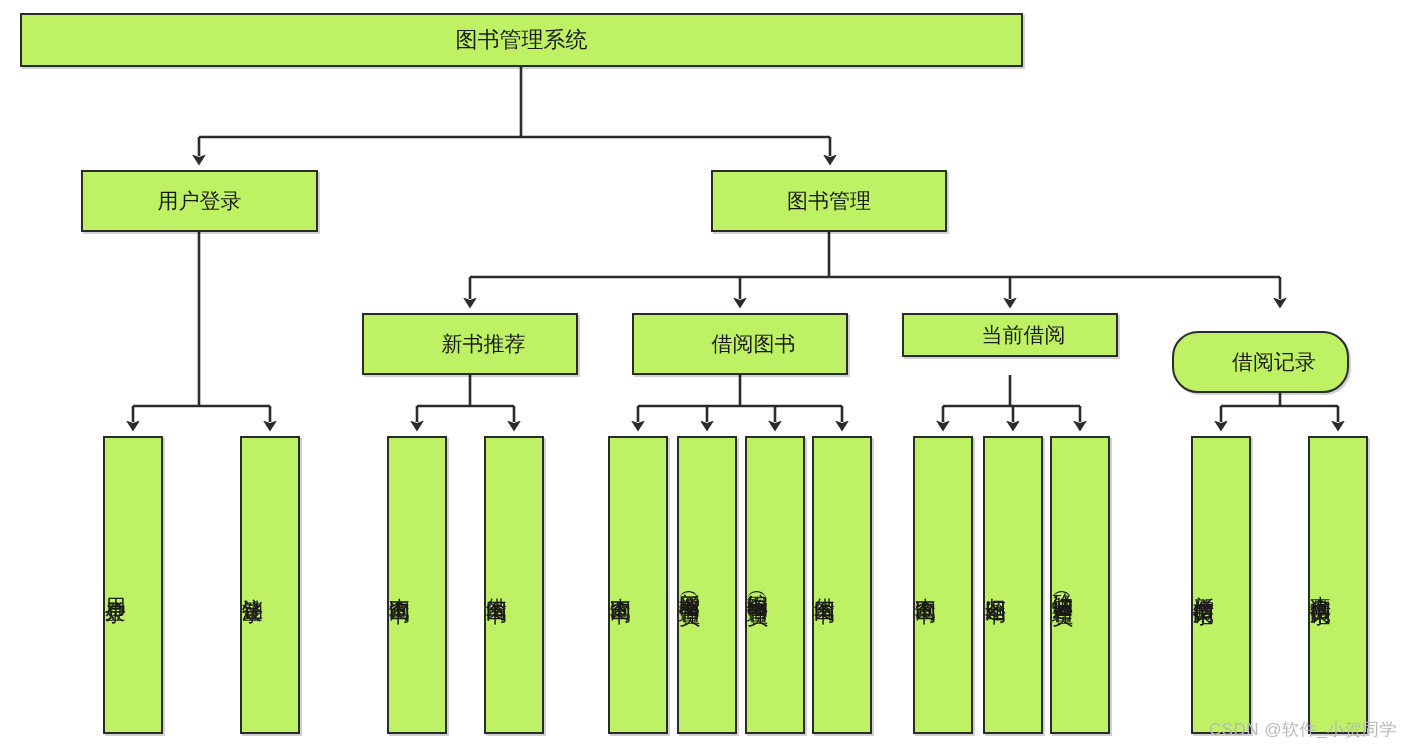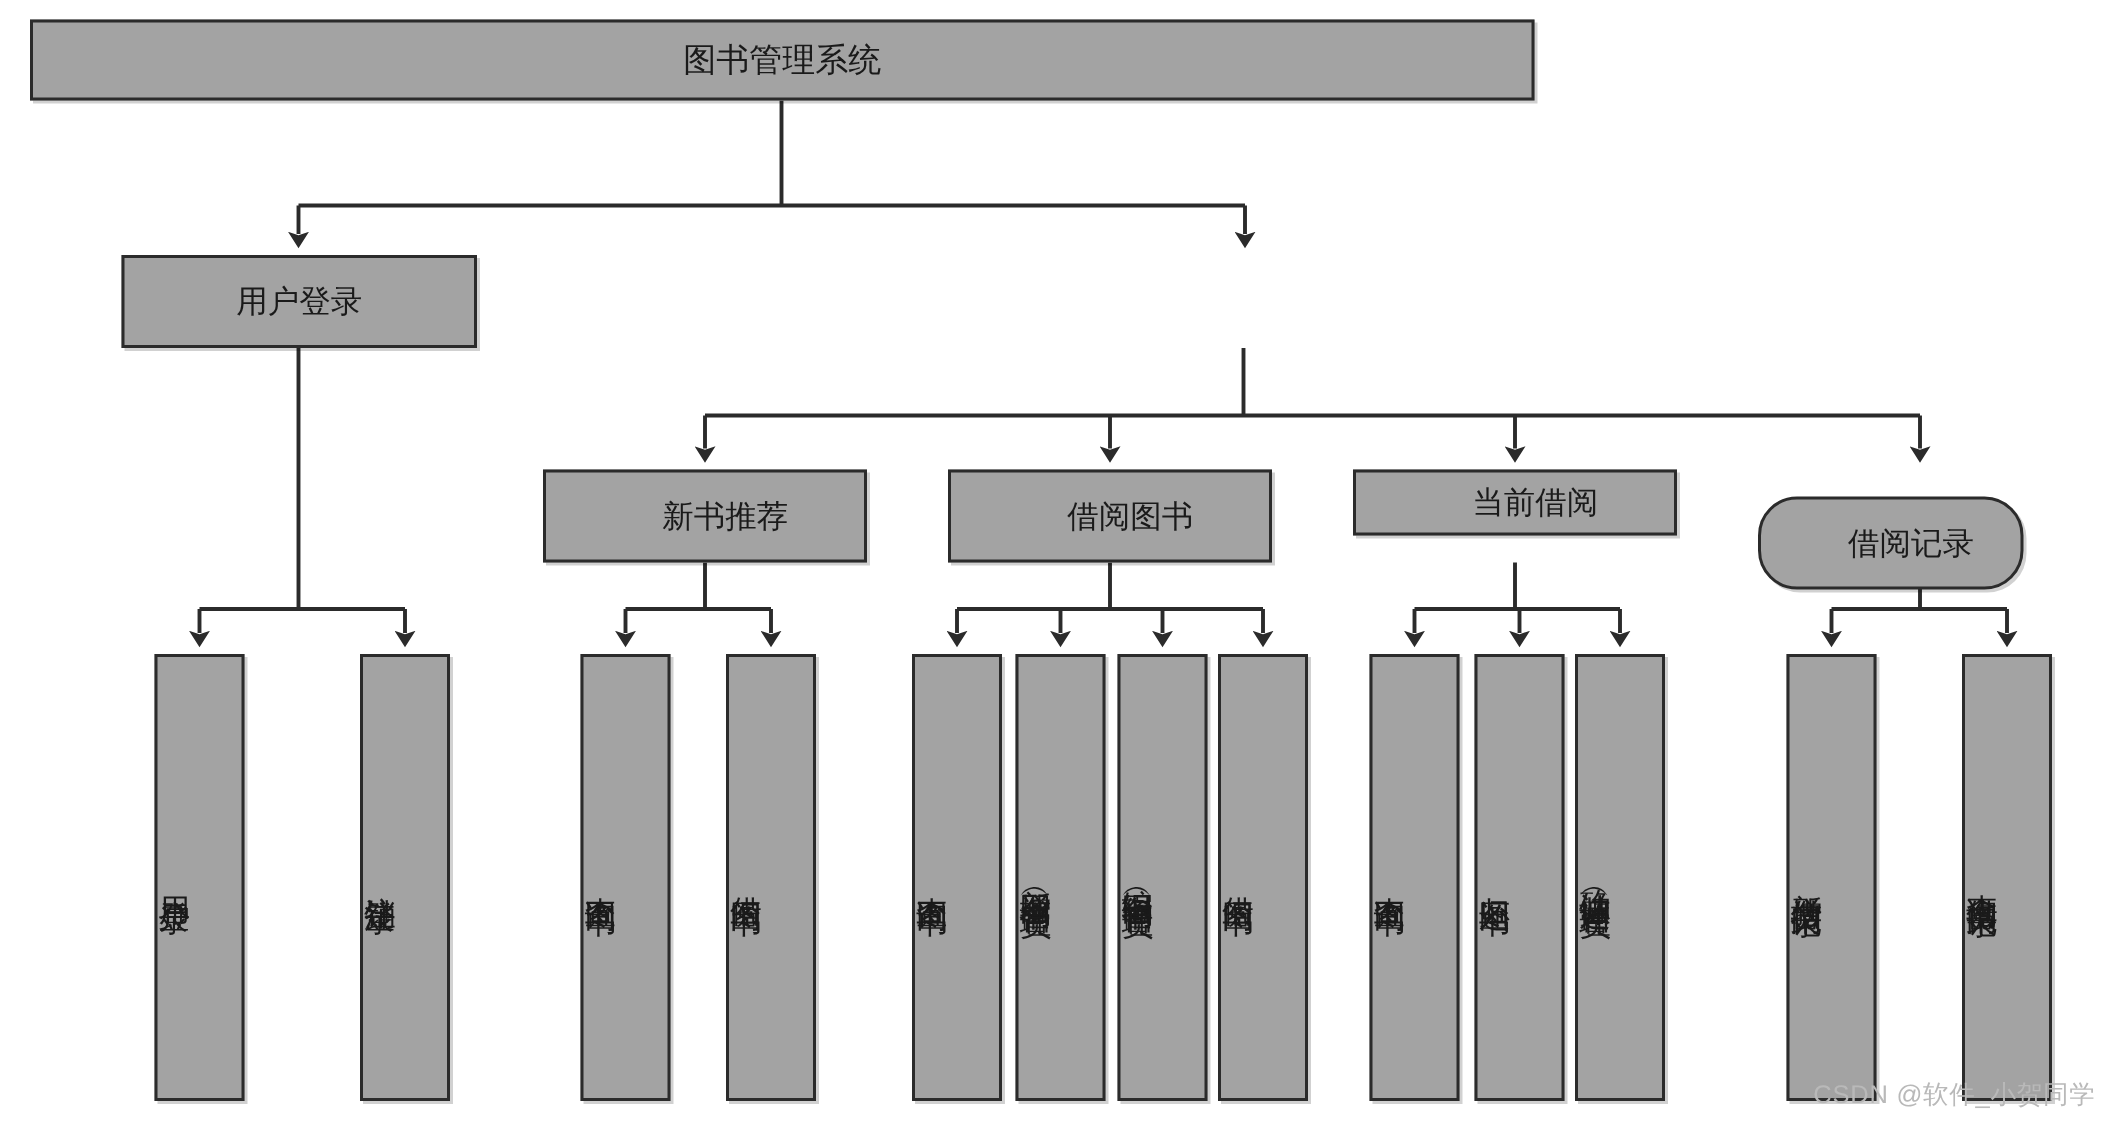--- a/index.html
+++ b/index.html
@@ -8,21 +8,21 @@
     background:#ffffff;
     font-family:"Liberation Sans","DejaVu Sans",sans-serif;
     overflow:hidden;
   }
   #stage{position:relative;width:1405px;height:747px;}
   svg#wires{position:absolute;left:0;top:0;width:1405px;height:747px;}
 
   .node{
     position:absolute;
     box-sizing:border-box;
-    background:#a3a3a3;
+    background:#bef264;
     border:2px solid #2b2b2b;
     box-shadow:2px 2px 0 rgba(0,0,0,0.18);
     display:flex;
     align-items:center;
     justify-content:center;
     color:#1a1a1a;
   }
   .node.root{font-size:22px;}
   .node.lvl2{font-size:21px;}
   .node.lvl3{font-size:21px;padding-left:27px;}
@@ -111,20 +111,23 @@
     </g>
   </svg>
 
   <div class="node root" id="n-root" style="left: 20px; top: 13px; width: 1003px; height: 54px;">
     <span>图书管理系统</span>
   </div>
 
   <div class="node lvl2" id="n-l2-0" style="left: 81px; top: 170px; width: 237px; height: 62px;">
     <span>用户登录</span>
   </div>
+  <div class="node lvl2" id="n-l2-1" style="left: 711px; top: 170px; width: 236px; height: 62px;">
+    <span>图书管理</span>
+  </div>
 
   <div class="node lvl3" id="n-l3-0" style="left: 362px; top: 313px; width: 216px; height: 62px;">
     <span>新书推荐</span>
   </div>
   <div class="node lvl3" id="n-l3-1" style="left: 632px; top: 313px; width: 216px; height: 62px;">
     <span>借阅图书</span>
   </div>
   <div class="node lvl3" id="n-l3-2" style="left: 902px; top: 313px; width: 216px; height: 44px;">
     <span>当前借阅</span>
   </div>

